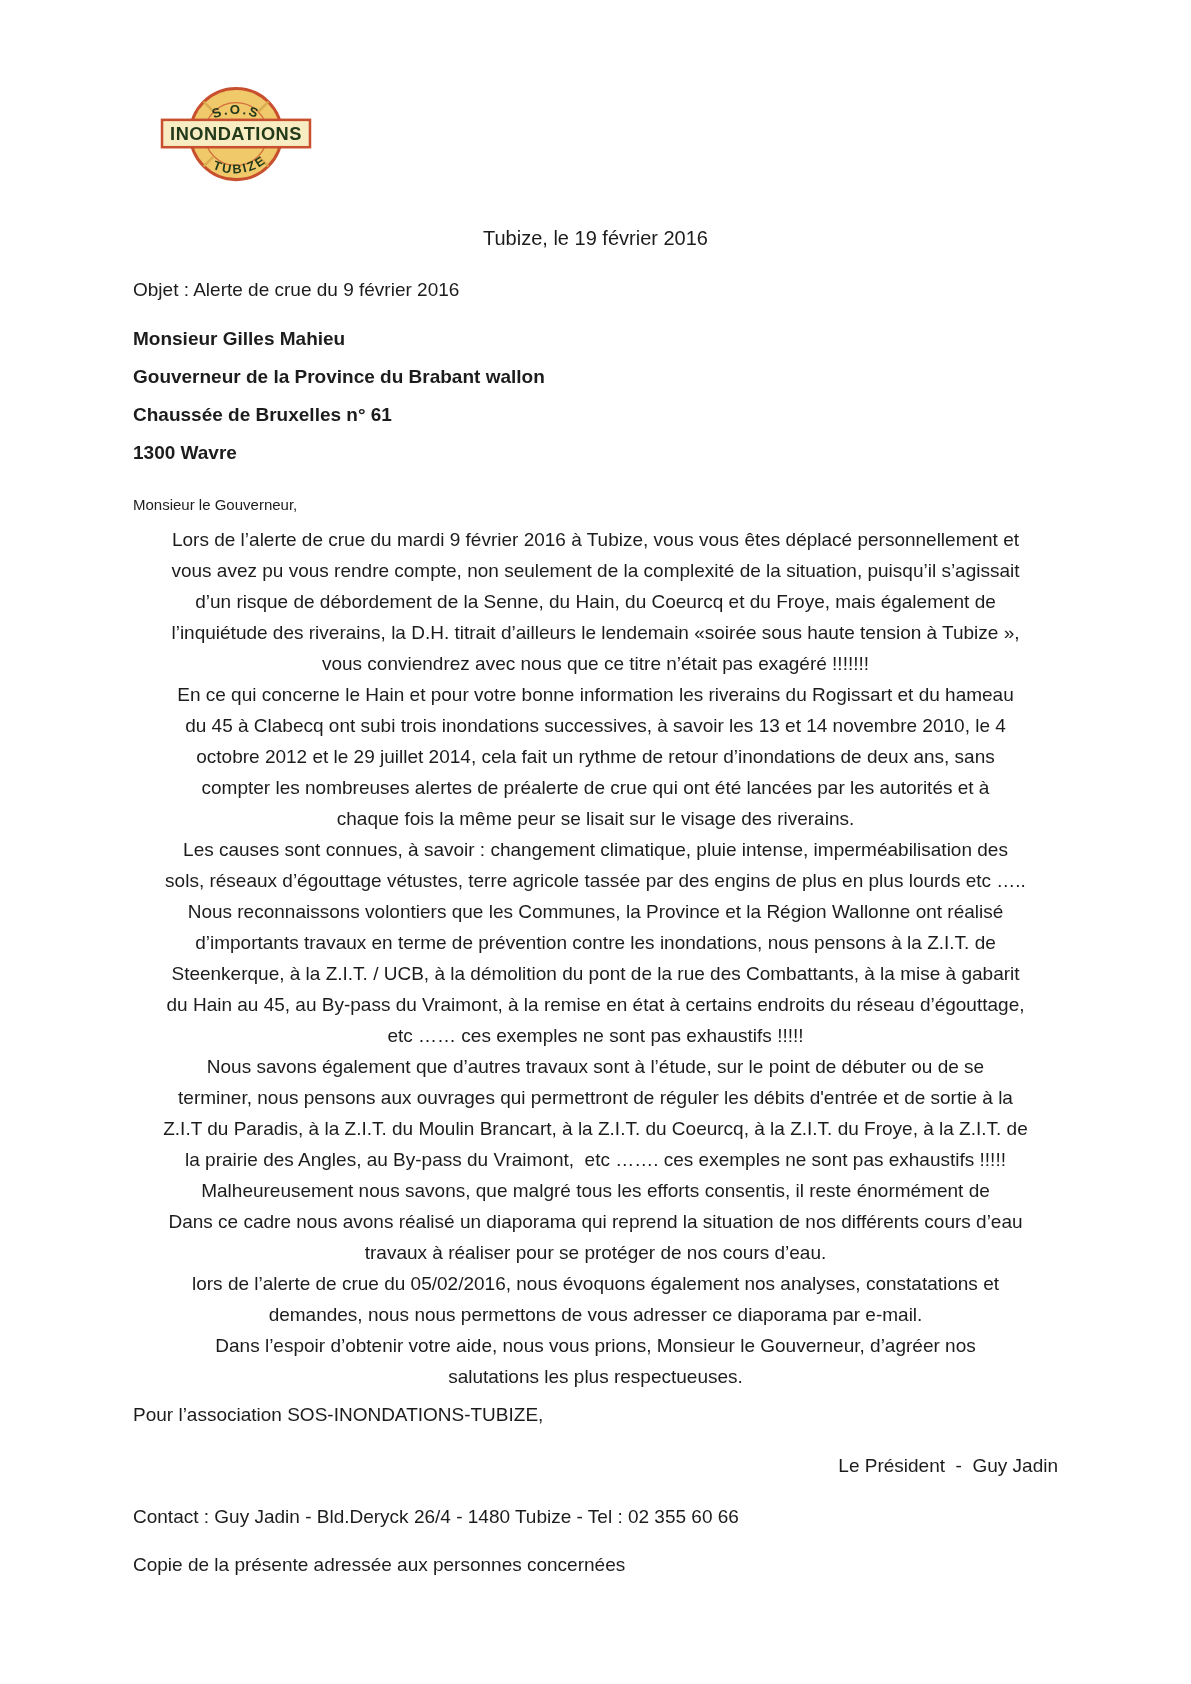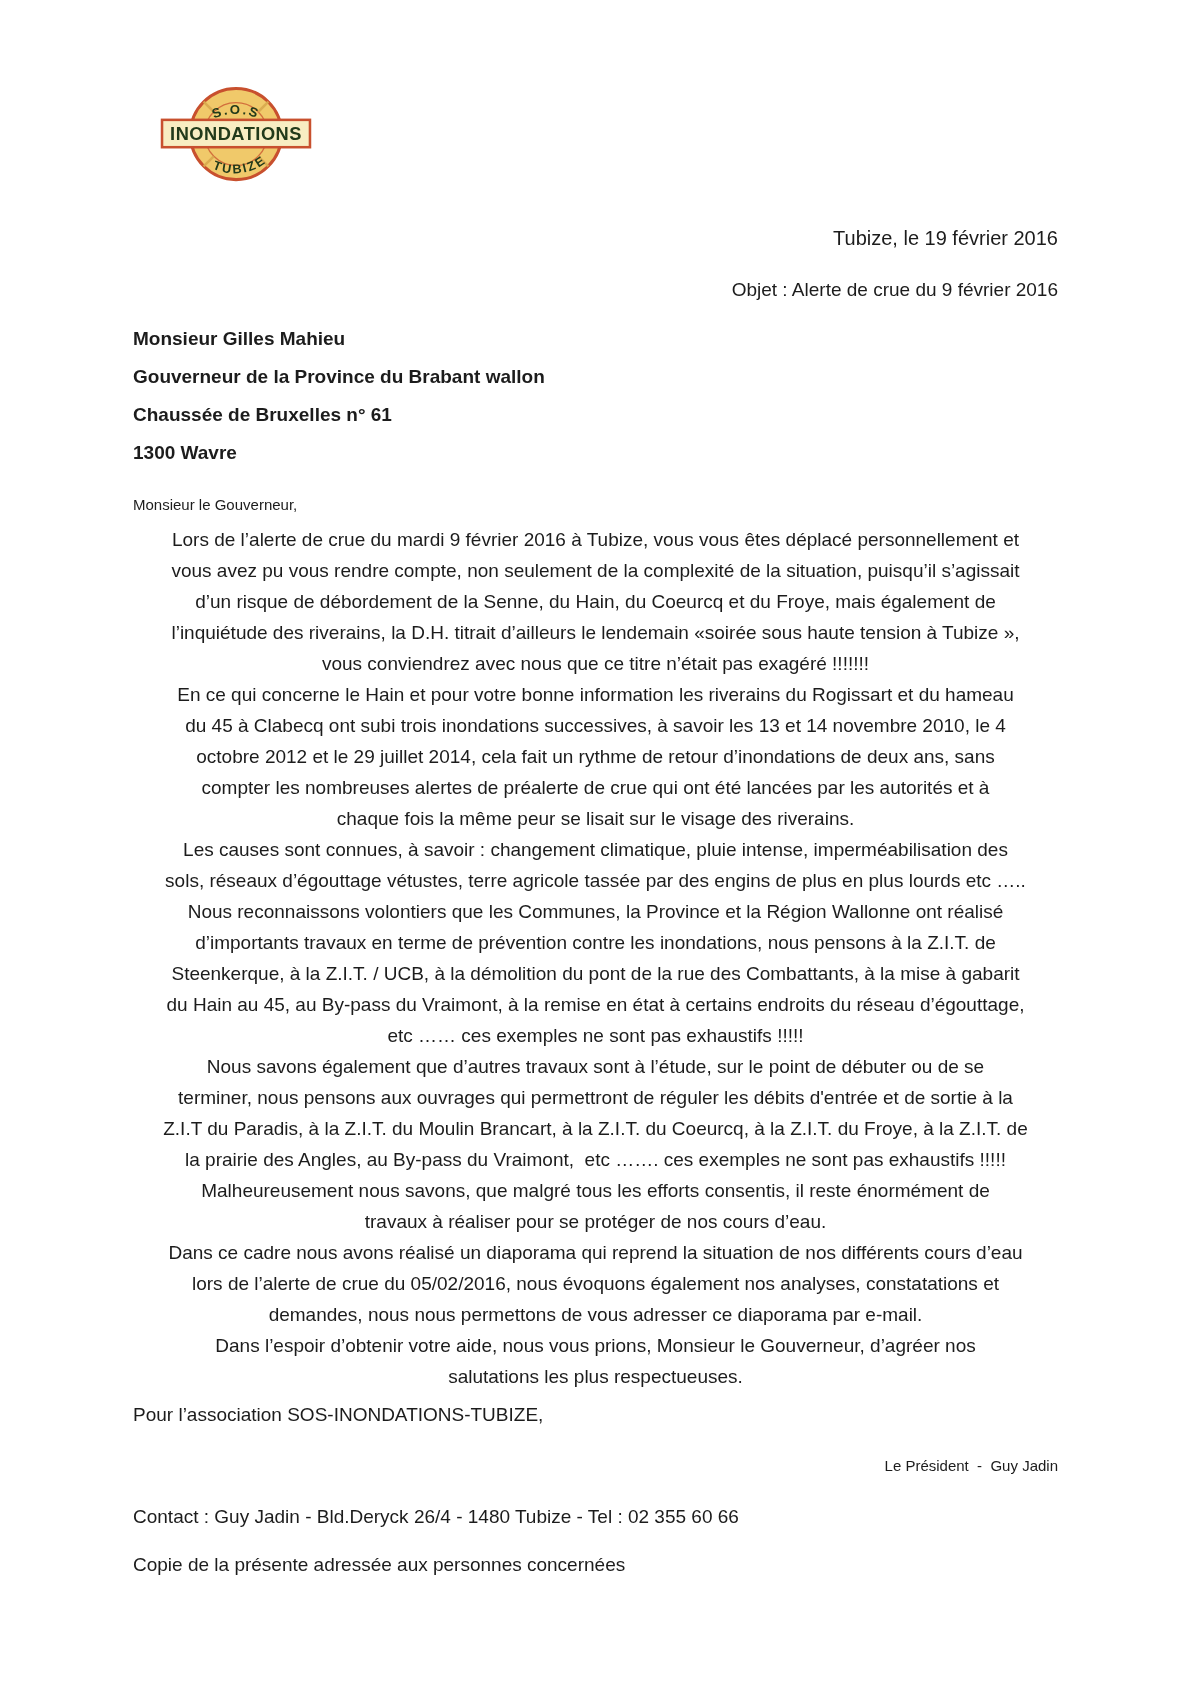--- a/index.html
+++ b/index.html
@@ -10,29 +10,29 @@
     background:#ffffff;
     font-family:"Liberation Sans",sans-serif;
     color:#1c1c1c;
     overflow:hidden;
   }
   .content{padding:224px 133px 0 133px;}
   
   .logo{position:absolute;left:160px;top:70px;width:152px;height:122px;}
   .logo svg{width:100%;height:100%;}
   
-  .date-line{text-align:right;font-size:20px;line-height:28px;white-space:pre-wrap;}
-  .subject-line{margin-top:24px;font-size:19px;line-height:28px;white-space:pre-wrap;text-align:right;}
+  .date-line{text-align:center;font-size:20px;line-height:28px;white-space:pre-wrap;}
+  .subject-line{margin-top:24px;font-size:19px;line-height:28px;white-space:pre-wrap;}
   .recipient{margin-top:16px;font-weight:bold;}
   .recipient .line{font-size:19px;line-height:38px;white-space:pre-wrap;}
   .salutation{margin-top:18px;font-size:15px;line-height:30px;white-space:pre-wrap;}
   .body-block{margin-top:4px;text-align:center;}
   .body-block .line{font-size:19px;line-height:31px;white-space:pre-wrap;}
   .association-line{margin-top:8px;font-size:19px;line-height:30px;white-space:pre-wrap;}
-  .signature-line{margin-top:21px;font-size:15px;line-height:30px;text-align:right;white-space:pre;}
+  .signature-line{margin-top:21px;font-size:19px;line-height:30px;text-align:right;white-space:pre;}
   .contact-line{margin-top:21px;font-size:19px;line-height:30px;white-space:pre-wrap;}
   .copy-note{margin-top:18px;font-size:19px;line-height:30px;white-space:pre-wrap;}
 </style>
 </head>
 <body>
 
 <div class="page">
 
   <div class="logo">
     <svg viewBox="0 0 150 120" xmlns="http://www.w3.org/2000/svg">
@@ -88,22 +88,22 @@
         <div class="line">Nous reconnaissons volontiers que les Communes, la Province et la Région Wallonne ont réalisé</div>
         <div class="line">d’importants travaux en terme de prévention contre les inondations, nous pensons à la Z.I.T. de</div>
         <div class="line">Steenkerque, à la Z.I.T. / UCB, à la démolition du pont de la rue des Combattants, à la mise à gabarit</div>
         <div class="line">du Hain au 45, au By-pass du Vraimont, à la remise en état à certains endroits du réseau d’égouttage,</div>
         <div class="line">etc …… ces exemples ne sont pas exhaustifs !!!!!</div>
         <div class="line">Nous savons également que d’autres travaux sont à l’étude, sur le point de débuter ou de se</div>
         <div class="line">terminer, nous pensons aux ouvrages qui permettront de réguler les débits d'entrée et de sortie à la</div>
         <div class="line">Z.I.T du Paradis, à la Z.I.T. du Moulin Brancart, à la Z.I.T. du Coeurcq, à la Z.I.T. du Froye, à la Z.I.T. de</div>
         <div class="line">la prairie des Angles, au By-pass du Vraimont,  etc ……. ces exemples ne sont pas exhaustifs !!!!!</div>
         <div class="line">Malheureusement nous savons, que malgré tous les efforts consentis, il reste énormément de</div>
+        <div class="line">Dans ce cadre nous avons réalisé un diaporama qui reprend la situation de nos différents cours d’eau</div>
         <div class="line">travaux à réaliser pour se protéger de nos cours d’eau.</div>
-        <div class="line">Dans ce cadre nous avons réalisé un diaporama qui reprend la situation de nos différents cours d’eau</div>
         <div class="line">lors de l’alerte de crue du 05/02/2016, nous évoquons également nos analyses, constatations et</div>
         <div class="line">demandes, nous nous permettons de vous adresser ce diaporama par e-mail.</div>
         <div class="line">Dans l’espoir d’obtenir votre aide, nous vous prions, Monsieur le Gouverneur, d’agréer nos</div>
         <div class="line">salutations les plus respectueuses.</div>
       </div>
 
     <div class="association-line">Pour l’association SOS-INONDATIONS-TUBIZE,</div>
 
     <div class="signature-line">Le Président  -  Guy Jadin</div>
 

